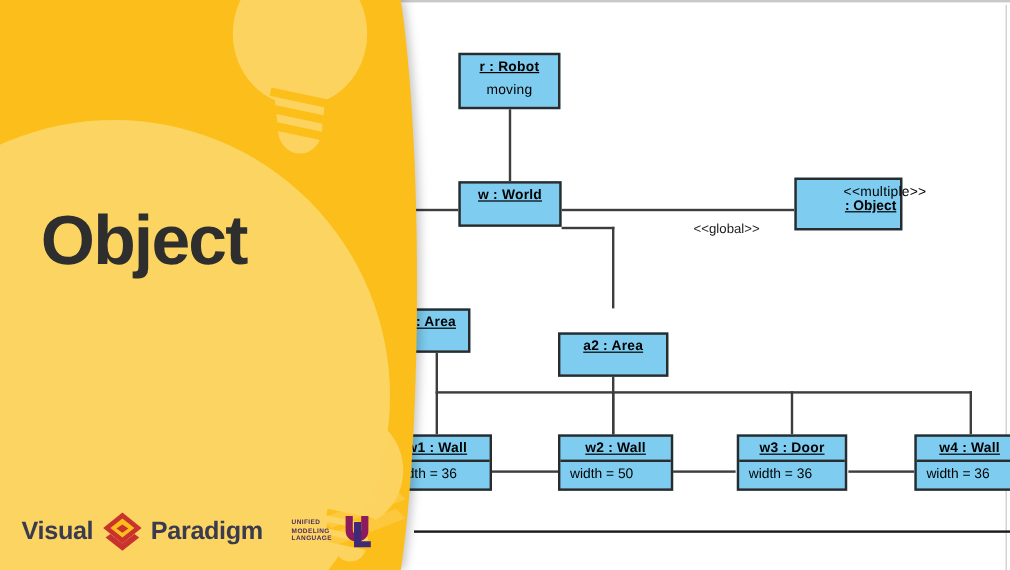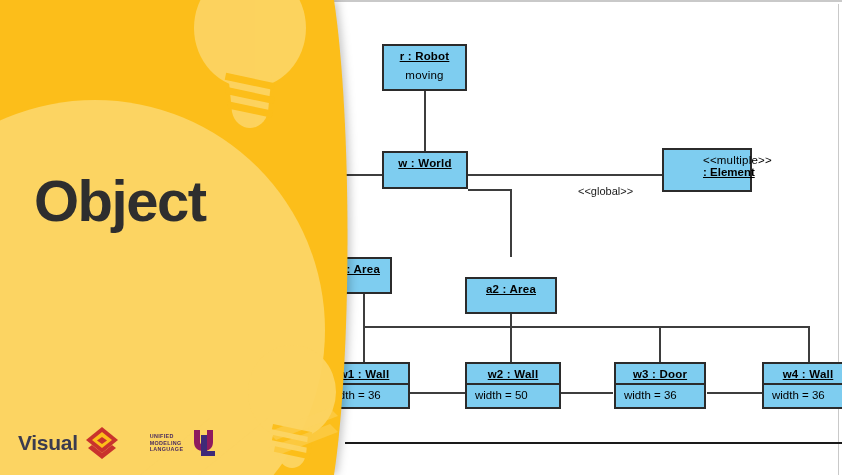--- a/index.html
+++ b/index.html
@@ -213,21 +213,21 @@
       <div class="obj-title">r : Robot</div>
       <div class="obj-title plain">moving</div>
     </div>
 
     <div class="obj-box" style="left:382px; top:149px; width:86px; height:38px;">
       <div class="obj-title">w : World</div>
     </div>
 
     <div class="obj-box" style="left:662px; top:146px; width:90px; height:44px;padding-left:37px;">
       <div class="obj-title plain">&lt;&lt;multiple&gt;&gt;</div>
-      <div class="obj-sub">: Element</div>
+      <div class="obj-sub">: Object</div>
     </div>
 
     <div class="obj-box" style="left:318px; top:255px; width:74px; height:37px;">
       <div class="obj-title">a1 : Area</div>
     </div>
 
     <div class="obj-box" style="left:465px; top:255px; width:92px; height:37px;margin-top:20px;">
       <div class="obj-title">a2 : Area</div>
     </div>
 
@@ -297,20 +297,21 @@
     <div id="footer-logos">
       <span class="vp-word">Visual</span>
       <span id="vp-diamond">
         <svg width="34" height="34" viewBox="0 0 34 34" xmlns="http://www.w3.org/2000/svg">
           <path d="M17,1 L33,14 L17,27 L1,14 Z" fill="#c9322d"></path>
           <path d="M17,6 L27,14 L17,22 L7,14 Z" fill="#fcbe1a"></path>
           <path d="M17,11 L22,14.5 L17,18 L12,14.5 Z" fill="#c9322d"></path>
           <path d="M3,22 L17,33 L31,22 L27,19 L17,27 L7,19 Z" fill="#c9322d"></path>
         </svg>
       </span>
+      <span class="vp-word">Paradigm</span>
 
       <span id="uml-block">
         <span id="uml-words">
           <span>UNIFIED</span>
           <span>MODELING</span>
           <span>LANGUAGE</span>
         </span>
         <span>
           <svg width="32" height="32" viewBox="0 0 32 32" xmlns="http://www.w3.org/2000/svg">
             <path d="M6,3 L12,3 L12,15 C12,17 13.5,18 15.5,18 C17.5,18 19,17 19,15 L19,3 L25,3 L25,15 C25,21 21,24 15.5,24 C10,24 6,21 6,15 Z" fill="#8e1b5e"></path>

